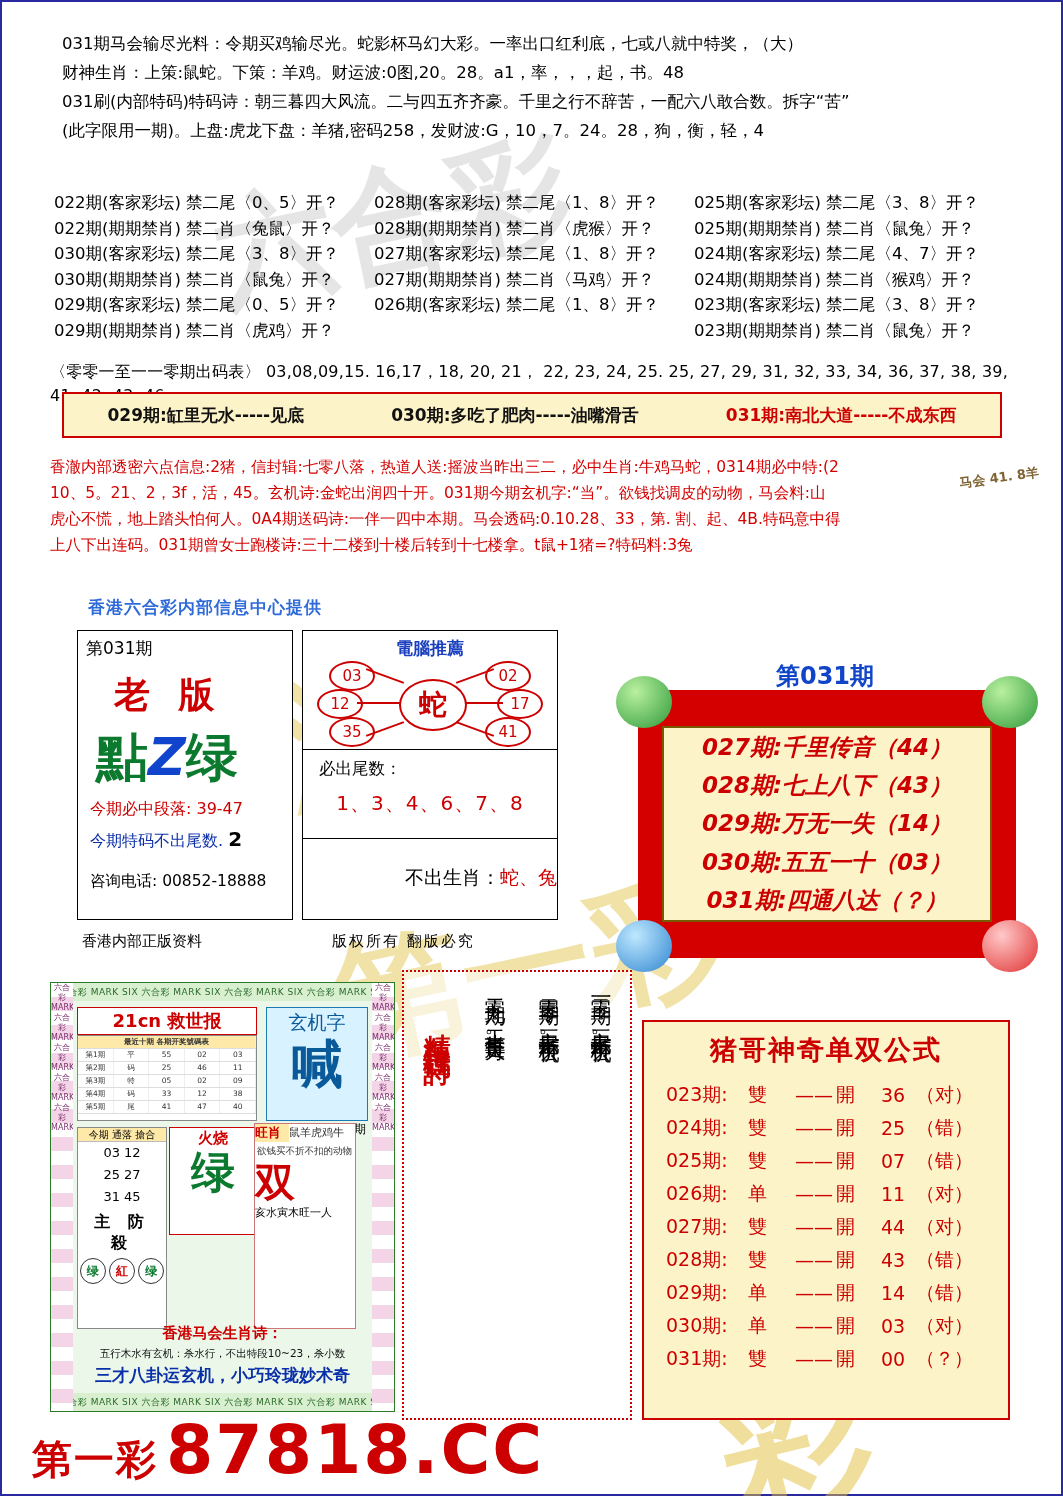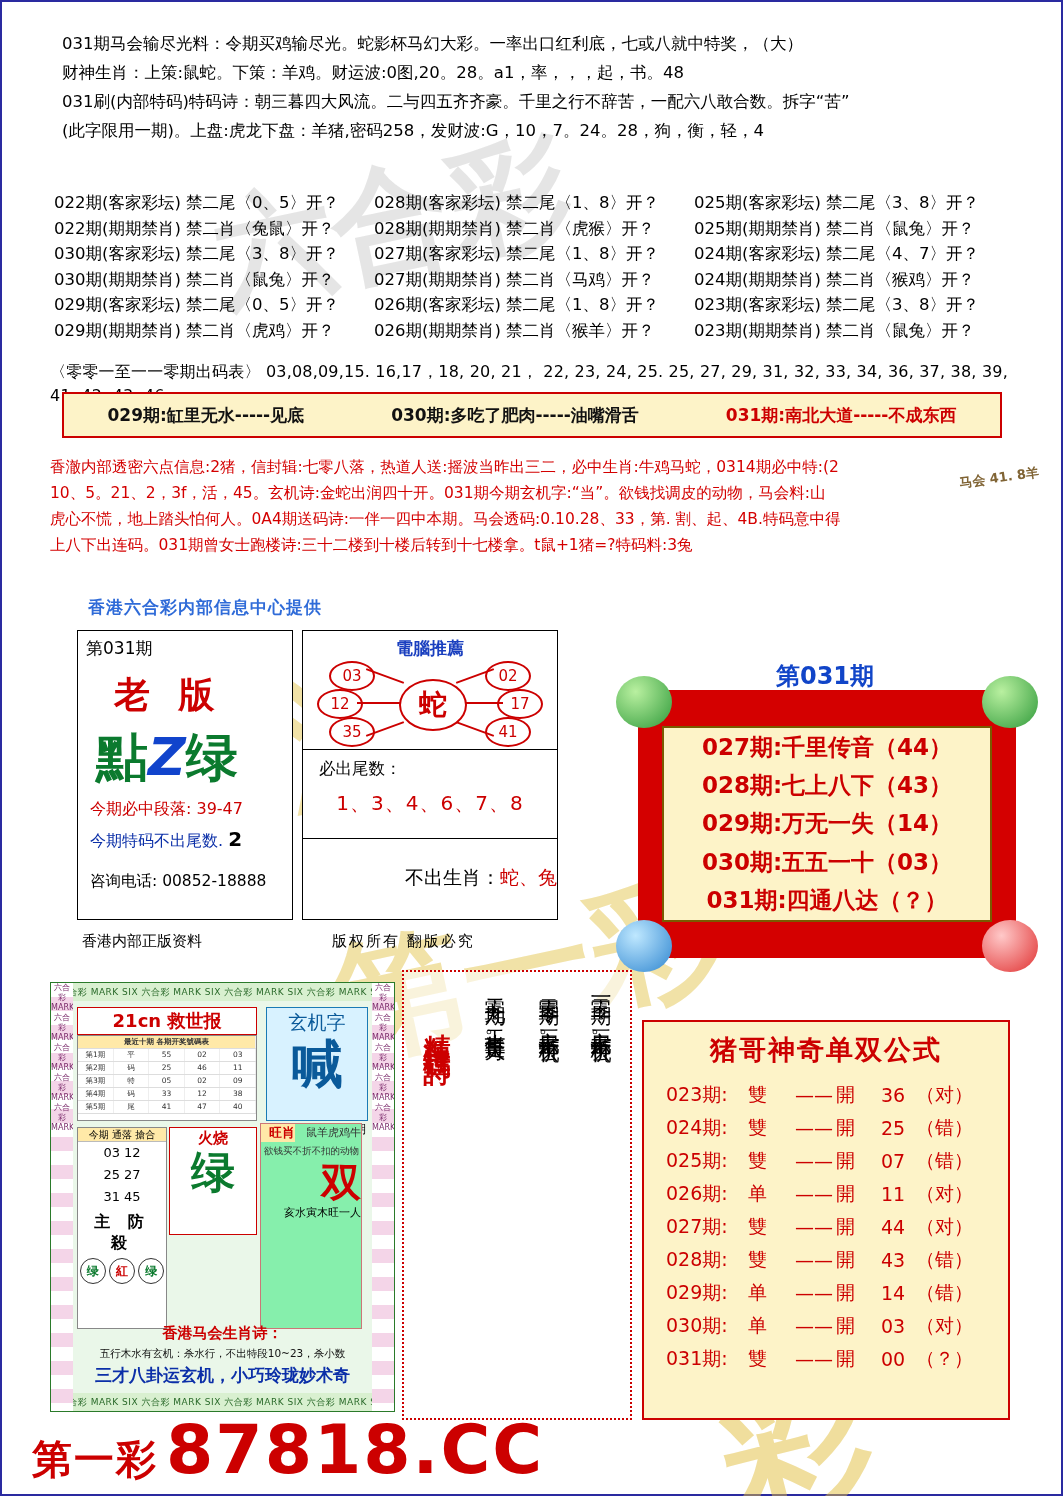--- a/index.html
+++ b/index.html
@@ -77,21 +77,21 @@
   .mid2-label{position:absolute;left:16px;top:8px;font-size:16.5px;}
   .mid2-vals{position:absolute;left:0;right:0;top:40px;text-align:center;font-size:20px;color:#cc0000;letter-spacing:1px;}
   .mid-sec3{height:80px;position:relative;}
   .mid3{position:absolute;left:0;right:0;top:26px;text-align:right;font-size:19px;}
   .mid3 .r{color:#cc0000;}
   .mid-foot{position:absolute;left:330px;top:930px;font-size:15px;letter-spacing:2px;}
 
   
   .ys-title{position:absolute;left:628px;top:592px;width:390px;text-align:center;font-size:46px;font-weight:bold;color:#1145c8;letter-spacing:3px;font-family:"DejaVu Serif","Liberation Serif",serif;}
   .ys-period{position:absolute;left:628px;top:658px;width:390px;text-align:center;font-size:24px;color:#1145c8;font-weight:bold;}
-  .ys-frame{position:absolute;left:636px;top:688px;width:378px;height:268px;background:#d40000;border-radius:0;}
+  .ys-frame{position:absolute;left:636px;top:688px;width:378px;height:268px;background:#d40000;border-radius:0;font-style:italic;}
   .ys-inner{position:absolute;left:24px;top:36px;right:24px;bottom:36px;background:#fdf3c8;border:2px solid #7a5a00;}
   .ys-row{display:flex;align-items:center;justify-content:center;height:20%;font-size:23px;color:#cc0000;font-weight:bold;white-space:nowrap;}
   .corner{position:absolute;width:56px;height:52px;border-radius:50%;}
   .c-tl{left:-22px;top:-14px;background:radial-gradient(circle at 35% 30%,#b9f0a0,#2f9a3a);}
   .c-tr{right:-22px;top:-14px;background:radial-gradient(circle at 35% 30%,#b9f0a0,#2f9a3a);}
   .c-bl{left:-22px;bottom:-14px;background:radial-gradient(circle at 35% 30%,#bfe8ff,#2f86d0);}
   .c-br{right:-22px;bottom:-14px;background:radial-gradient(circle at 35% 30%,#ffc9c9,#e03030);}
 
   
   .poster{position:absolute;left:48px;top:980px;width:345px;height:430px;background:#eaf7e9;border:1px solid #2a7a2a;box-sizing:border-box;}
@@ -111,21 +111,21 @@
   .p-left-lo{position:absolute;left:2px;top:124px;width:88px;height:200px;background:#fff;border:1px solid #888;text-align:center;font-size:11px;}
   .p-left-lo .hd2{background:#ffe9a8;font-size:10px;line-height:13px;border-bottom:1px solid #bbb;}
   .p-left-lo .n{line-height:22px;font-size:13px;}
   .p-zhu{margin-top:4px;font-size:16px;font-weight:bold;letter-spacing:6px;}
   .p-circles{display:flex;justify-content:space-around;margin-top:4px;}
   .p-circ{width:24px;height:24px;border-radius:50%;border:1.5px solid #333;display:flex;align-items:center;justify-content:center;font-size:12px;font-weight:bold;background:#fff;}
   .cg{color:#0b7a2e;} .cr{color:#cc0000;}
   .p-huoshao{position:absolute;left:94px;top:124px;width:86px;height:106px;background:#fff;border:1px solid #c00;text-align:center;}
   .p-huoshao .hs{color:#c00;font-size:15px;font-weight:bold;line-height:20px;}
   .p-huoshao .lv{color:#0b7a2e;font-size:44px;font-weight:bold;line-height:48px;}
-  .p-right-lo{position:absolute;right:8px;top:120px;width:100px;height:204px;background:#86efac;border:1px solid #c77;text-align:right;font-size:11px;}
+  .p-right-lo{position:absolute;right:14px;top:120px;width:100px;height:204px;background:#ffffff;border:1px solid #c77;text-align:left;font-size:11px;}
   .p-wang{display:flex;}
   .p-wang .w1{width:34px;background:#ffe9a8;color:#c00;font-size:13px;font-weight:bold;line-height:18px;}
   .p-wang .w2{flex:1;font-size:11px;line-height:18px;color:#333;}
   .p-right-lo .desc{font-size:9.5px;line-height:13px;color:#333;padding:2px;}
   .p-shuang{font-size:40px;color:#c00;font-weight:bold;line-height:46px;}
   .p-hai{font-size:11px;line-height:16px;}
   .p-bottom1{position:absolute;left:2px;right:2px;bottom:48px;text-align:center;font-size:15px;color:#c00;font-weight:bold;}
   .p-bottom2{position:absolute;left:2px;right:2px;bottom:30px;text-align:center;font-size:10.5px;color:#111;}
   .p-bottom3{position:absolute;left:2px;right:2px;bottom:4px;text-align:center;font-size:17px;font-weight:bold;color:#0b2fa8;}
   .p-031{position:absolute;right:4px;top:118px;font-size:12px;color:#000;}
@@ -178,21 +178,20 @@
       <div class="ban-row">030期(期期禁肖) 禁二肖〈鼠兔〉开？</div>
       <div class="ban-row">029期(客家彩坛) 禁二尾〈0、5〉开？</div>
       <div class="ban-row">029期(期期禁肖) 禁二肖〈虎鸡〉开？</div>
     </div>
     <div class="ban-col c2">
       <div class="ban-row">028期(客家彩坛) 禁二尾〈1、8〉开？</div>
       <div class="ban-row">028期(期期禁肖) 禁二肖〈虎猴〉开？</div>
       <div class="ban-row">027期(客家彩坛) 禁二尾〈1、8〉开？</div>
       <div class="ban-row">027期(期期禁肖) 禁二肖〈马鸡〉开？</div>
       <div class="ban-row">026期(客家彩坛) 禁二尾〈1、8〉开？</div>
-      <div class="ban-row">026期(期期禁肖) 禁二肖〈猴羊〉开？</div>
     </div>
     <div class="ban-col c3">
       <div class="ban-row">025期(客家彩坛) 禁二尾〈3、8〉开？</div>
       <div class="ban-row">025期(期期禁肖) 禁二肖〈鼠兔〉开？</div>
       <div class="ban-row">024期(客家彩坛) 禁二尾〈4、7〉开？</div>
       <div class="ban-row">024期(期期禁肖) 禁二肖〈猴鸡〉开？</div>
       <div class="ban-row">023期(客家彩坛) 禁二尾〈3、8〉开？</div>
       <div class="ban-row">023期(期期禁肖) 禁二肖〈鼠兔〉开？</div>
     </div>
   </div>

